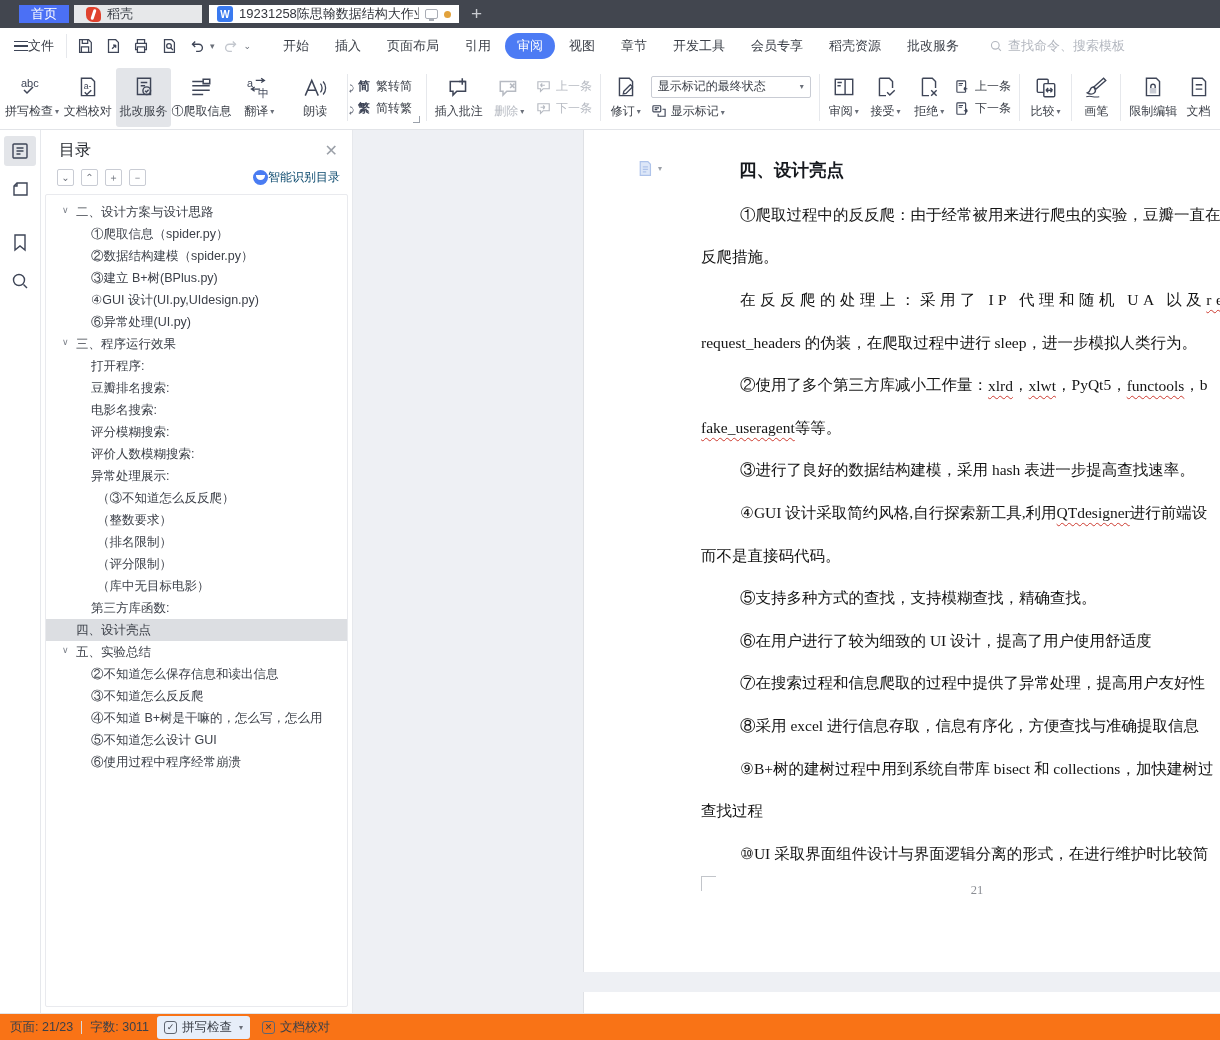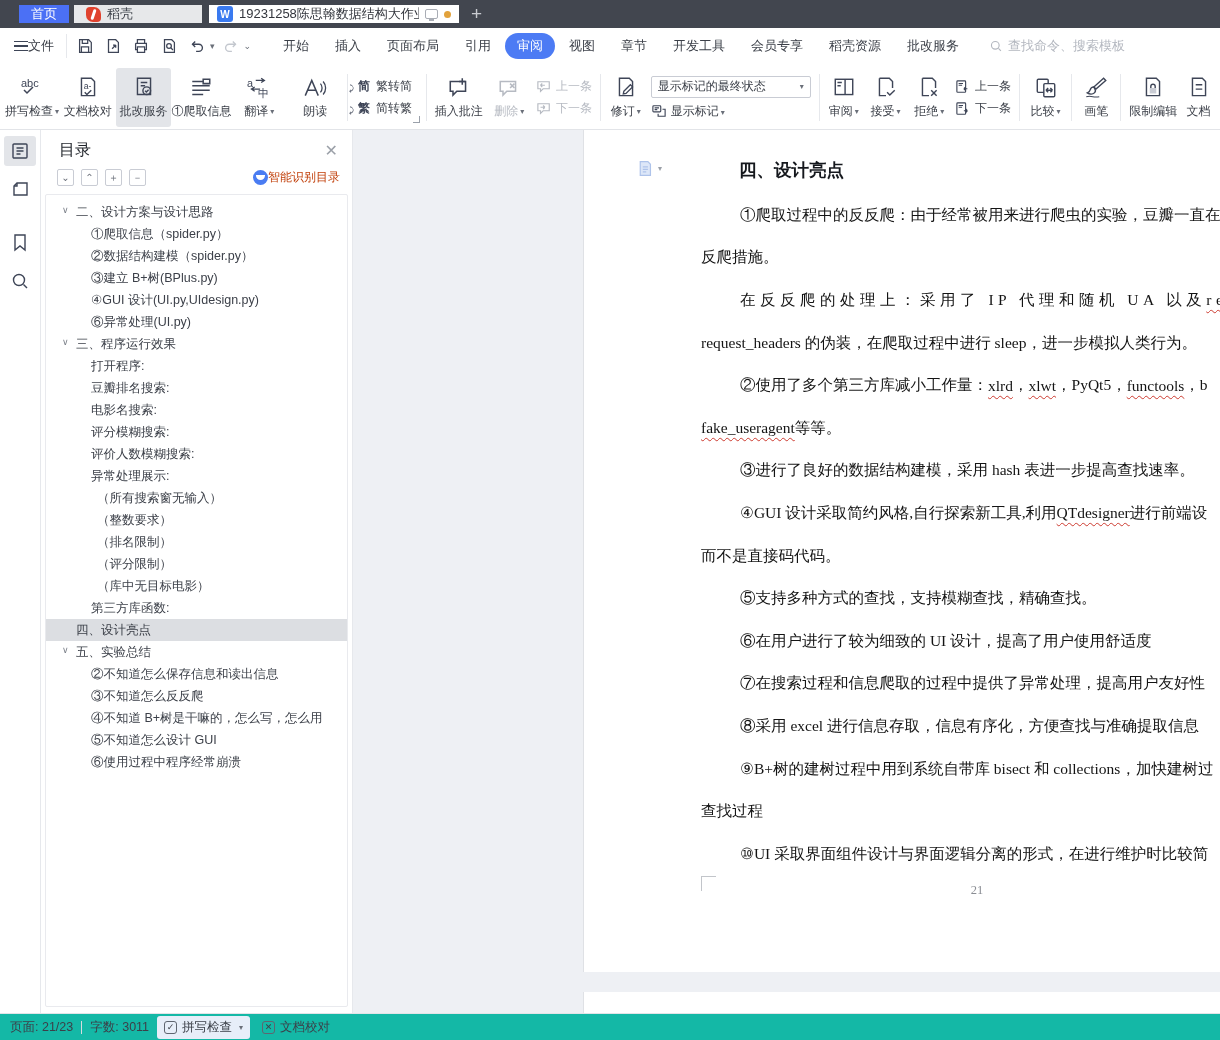--- a/index.html
+++ b/index.html
@@ -65,21 +65,21 @@
   .rail-btn.sel { background:#e3e5e9; }
   .rail-gap { height:8px; }
 
   .tocpanel { width:312px; background:#fff; border-right:1px solid #e6e8ec; display:flex; flex-direction:column; }
   .toc-head { display:flex; align-items:center; justify-content:space-between; padding:10px 14px 2px 18px; }
   .toc-title { font-size:16px; color:#1f2329; }
   .toc-close { color:#9ba0a8; font-size:16px; line-height:1; }
   .toc-tools { display:flex; align-items:center; padding:6px 12px 8px 16px; }
   .tbox { width:17px; height:17px; border:1px solid #c9ccd4; border-radius:2px; color:#6a6f79; font-size:10px;
           display:flex; align-items:center; justify-content:center; margin-right:7px; }
-  .smart { margin-left:auto; display:flex; align-items:center; font-size:12px; color:#c2410c; }
+  .smart { margin-left:auto; display:flex; align-items:center; font-size:12px; color:#0c4a6e; }
   .smart-ic { width:15px; height:15px; border-radius:50%; background:#4a7cf2; position:relative; }
   .smart-ic::after { content:""; position:absolute; left:3px; top:5px; width:9px; height:5px; border-radius:0 0 8px 8px; background:#fff; }
   .toc-body { flex:1; border-top:1px solid #e6e8ec; margin:0 4px 6px 4px; border:1px solid #e9eaee; border-radius:2px; overflow:hidden; padding-top:6px; }
   .toc-item { position:relative; height:22px; display:flex; align-items:center; font-size:12.5px; color:#3c4049; white-space:nowrap; }
   .toc-item.selected { background:#dcdee2; }
   .toc-item .chev { position:absolute; left:16px; top:4px; font-size:9px; color:#7a7f88; }
   .lv1 { padding-left:30px; } .lv2 { padding-left:45px; } .lv3 { padding-left:51px; }
 
   .workspace { position:relative; flex:1; overflow:hidden; }
   .page { position:absolute; left:230px; top:0; width:787px; height:842px; background:#fff; border-left:1px solid #dfe1e5; }
@@ -90,21 +90,21 @@
                  font-family:"Liberation Sans",sans-serif; }
   .doc-lines { position:absolute; left:117px; top:64px; right:0; font-family:"Liberation Serif",serif; font-size:15.5px; color:#141414; }
   .doc-line { height:42.6px; display:flex; align-items:center; white-space:nowrap; overflow:hidden; }
   .doc-line.indent { padding-left:39px; }
   .doc-line.spread { letter-spacing:4.5px; }
   .sq { text-decoration:underline wavy #cc3a2f 1px; text-underline-offset:4px; }
   .corner-mark { position:absolute; left:117px; top:746px; width:15px; height:15px; border-left:1px solid #c2c5ca; border-top:1px solid #c2c5ca; }
   .page-num { position:absolute; left:0; right:0; top:753px; text-align:center; font-size:12.5px; color:#8a8d93; font-family:"Liberation Serif",serif; }
 
   
-  .statusbar { height:27px; background:#14b8a6; border-top:1px solid #e2e4e8; display:flex; align-items:center; font-size:12.5px; color:#3c4049; padding-left:10px; gap:8px; }
+  .statusbar { height:27px; background:#f97316; border-top:1px solid #e2e4e8; display:flex; align-items:center; font-size:12.5px; color:#3c4049; padding-left:10px; gap:8px; }
   .sdiv { width:1px; height:13px; background:#d7dade; }
   .spill { display:flex; align-items:center; gap:5px; background:#e7eef9; border-radius:3px; padding:3px 7px; }
   .sitem { display:flex; align-items:center; gap:5px; padding:3px 4px; }
   .cbx { width:13px; height:13px; border:1px solid #5f6570; border-radius:3px; font-size:9px; display:flex; align-items:center; justify-content:center; color:#3c4049; }
 </style>
 </head>
 <body>
 
 <div class="titlebar">
   <div class="tab-home">首页</div>
@@ -484,21 +484,21 @@
         <div class="toc-item lv2">
           <span>评分模糊搜索:</span>
         </div>
         <div class="toc-item lv2">
           <span>评价人数模糊搜索:</span>
         </div>
         <div class="toc-item lv2">
           <span>异常处理展示:</span>
         </div>
         <div class="toc-item lv3">
-          <span>（所有搜索窗无输入）</span>
+          <span>（③不知道怎么反反爬）</span>
         </div>
         <div class="toc-item lv3">
           <span>（整数要求）</span>
         </div>
         <div class="toc-item lv3">
           <span>（排名限制）</span>
         </div>
         <div class="toc-item lv3">
           <span>（评分限制）</span>
         </div>

